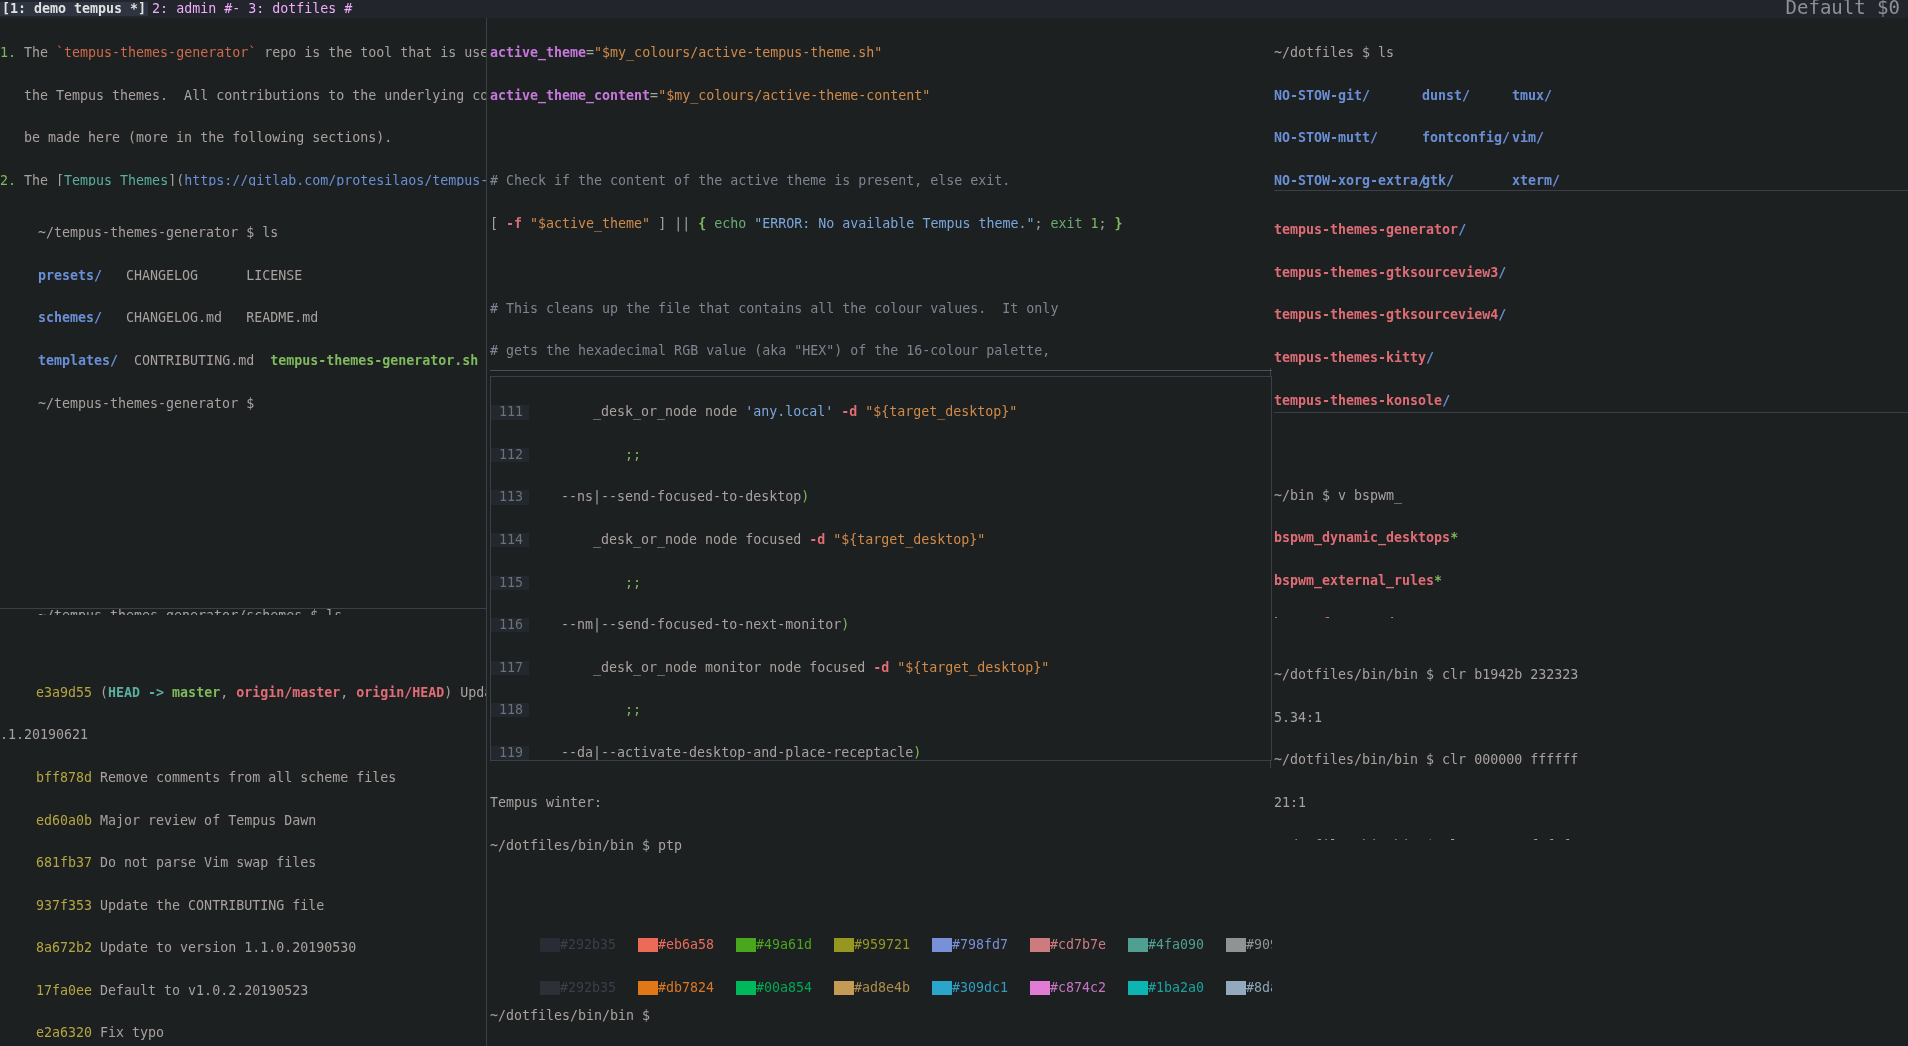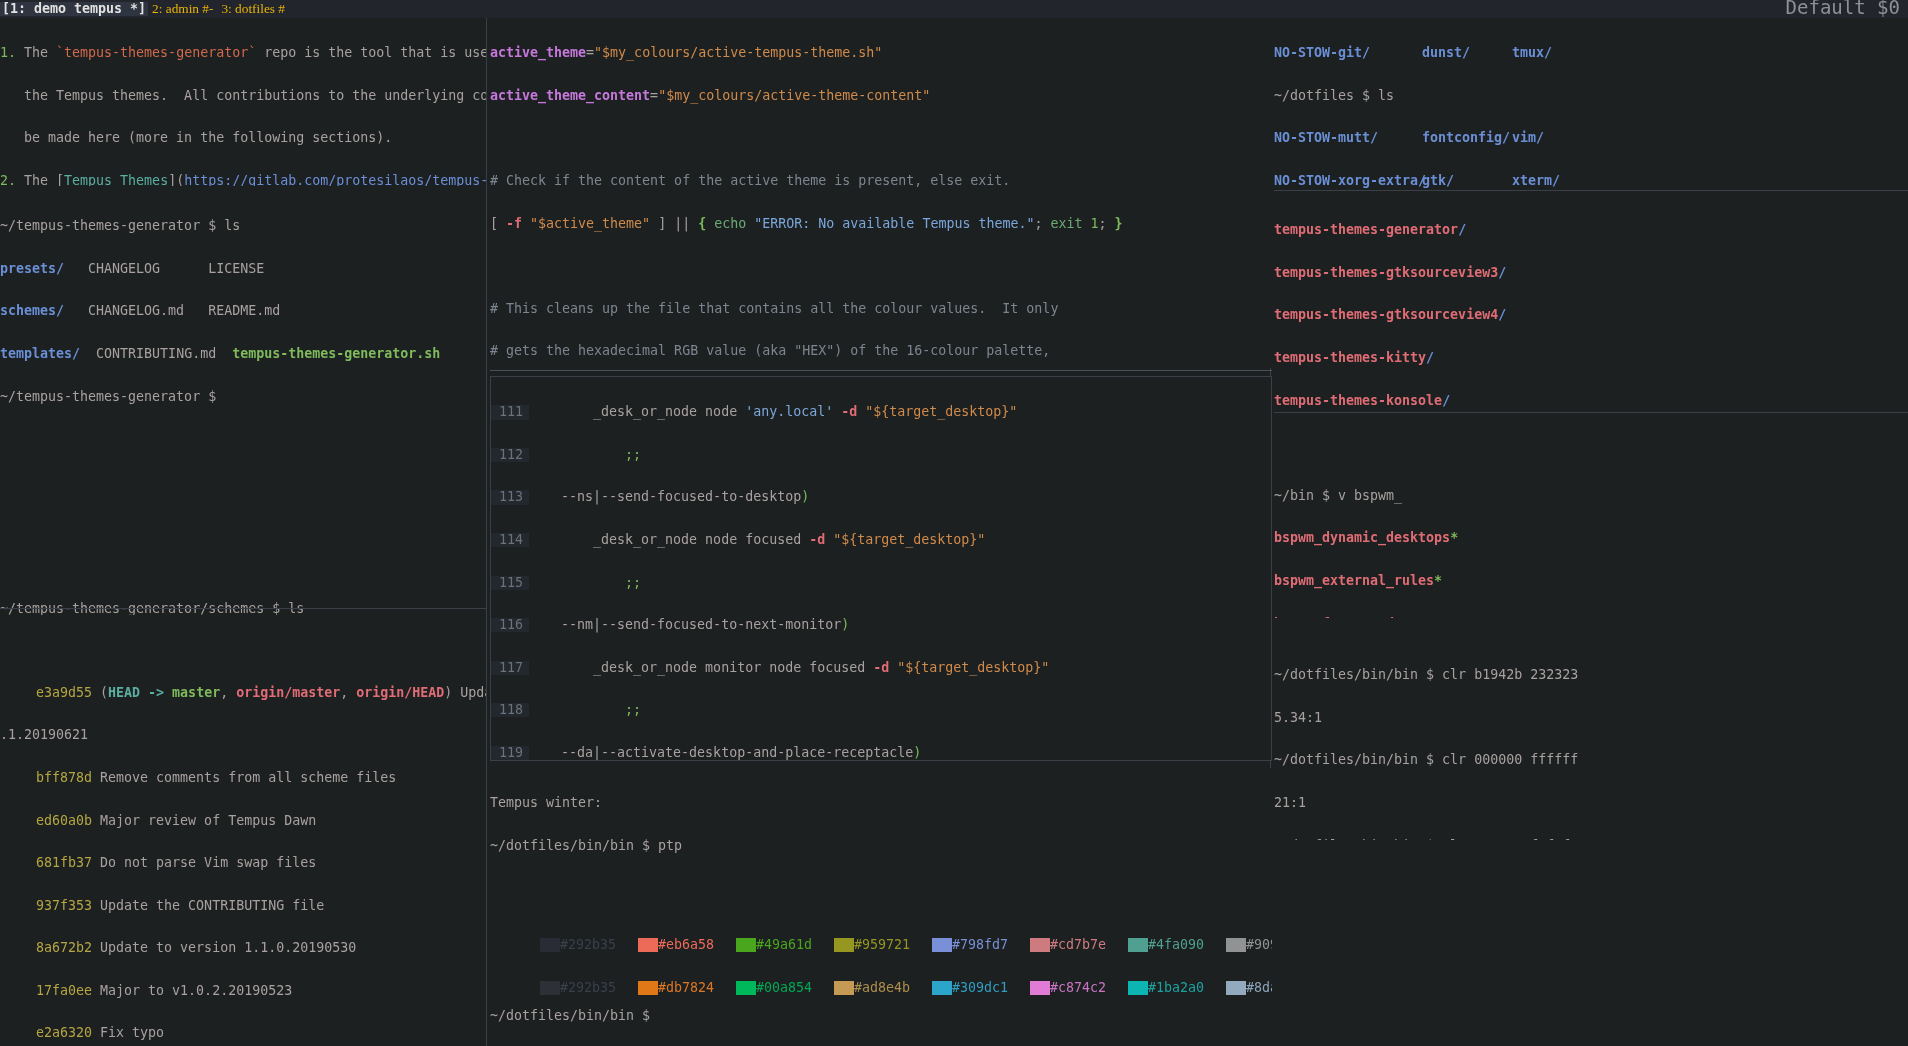--- a/index.html
+++ b/index.html
@@ -30,21 +30,21 @@
     display: flex; align-items: center;
     font-size: 13.3px;
     white-space: pre;
   }
   .st-win-active {
     color: #e1e1e1;
     font-weight: bold;
     background: #2e3440;
     padding: 0 2px;
   }
-  .st-win-inactive { color: #eab308; padding: 0 4px; font-family: Liberation Serif, serif; }
+  .st-win-inactive { color: #f0abfc; padding: 0 4px; }
   .st-right {
     position: absolute; right: 8px; top: 0;
     color: #8d9097;
     font-size: 19px;
   }
   
   .pane {
     position: absolute;
     overflow: hidden;
     white-space: pre;
@@ -112,21 +112,21 @@
     
     
     
     
     
     
     
     
   </div>
 
-  <div class="pane" style="left:0; top:191px; width:486px; height:430px;">
+  <div class="pane" style="left:0; top:198px; width:486px; height:430px;padding-left:38px;">
     <div class="line"><span class="c-fg">~/tempus-themes-generator $ ls</span></div>
     <div class="line"><span class="c-blue bold">presets/</span><span class="c-fg">   CHANGELOG      LICENSE</span></div>
     <div class="line"><span class="c-blue bold">schemes/</span><span class="c-fg">   CHANGELOG.md   README.md</span></div>
     <div class="line"><span class="c-blue bold">templates/</span><span class="c-fg">  CONTRIBUTING.md  </span><span class="c-lgreen bold">tempus-themes-generator.sh</span></div>
     <div class="line"><span class="c-fg">~/tempus-themes-generator $</span></div>
     <div class="line">&nbsp;</div>
     <div class="line">&nbsp;</div>
     <div class="line">&nbsp;</div>
     <div class="line">&nbsp;</div>
     <div class="line"><span class="c-fg">~/tempus-themes-generator/schemes $ ls</span></div>
@@ -149,21 +149,21 @@
 
   <div class="pane" style="left:0; top:615px; width:486px; height:431px;">
     <div class="line">&nbsp;</div>
     <div class="line"><span class="c-yellow">e3a9d55</span><span class="c-fg"> (</span><span class="c-cyan bold">HEAD -&gt; </span><span class="c-lgreen bold">master</span><span class="c-fg">, </span><span class="c-lred bold">origin/master</span><span class="c-fg">, </span><span class="c-lred bold">origin/HEAD</span><span class="c-fg">) Update to version 1.1</span></div>
     <div class="line"><span class="c-fg">.1.20190621</span></div>
     <div class="line"><span class="c-yellow">bff878d</span><span class="c-fg"> Remove comments from all scheme files</span></div>
     <div class="line"><span class="c-yellow">ed60a0b</span><span class="c-fg"> Major review of Tempus Dawn</span></div>
     <div class="line"><span class="c-yellow">681fb37</span><span class="c-fg"> Do not parse Vim swap files</span></div>
     <div class="line"><span class="c-yellow">937f353</span><span class="c-fg"> Update the CONTRIBUTING file</span></div>
     <div class="line"><span class="c-yellow">8a672b2</span><span class="c-fg"> Update to version 1.1.0.20190530</span></div>
-    <div class="line"><span class="c-yellow">17fa0ee</span><span class="c-fg"> Major to v1.0.2.20190523</span></div>
+    <div class="line"><span class="c-yellow">17fa0ee</span><span class="c-fg"> Default to v1.0.2.20190523</span></div>
     <div class="line"><span class="c-yellow">e2a6320</span><span class="c-fg"> Fix typo</span></div>
     
     
     
     
     
     
     
     
   </div>
@@ -236,22 +236,22 @@
     <div class="palette-row" style="padding-left:2px;">
       <span class="swatch" style="background:#292b35;"></span><span class="hexlabel" style="color:#3a3f4b;">#292b35</span><span class="swatch" style="background:#eb6a58;"></span><span class="hexlabel" style="color:#eb6a58;">#eb6a58</span><span class="swatch" style="background:#49a61d;"></span><span class="hexlabel" style="color:#49a61d;">#49a61d</span><span class="swatch" style="background:#959721;"></span><span class="hexlabel" style="color:#959721;">#959721</span><span class="swatch" style="background:#798fd7;"></span><span class="hexlabel" style="color:#798fd7;">#798fd7</span><span class="swatch" style="background:#cd7b7e;"></span><span class="hexlabel" style="color:#cd7b7e;">#cd7b7e</span><span class="swatch" style="background:#4fa090;"></span><span class="hexlabel" style="color:#4fa090;">#4fa090</span><span class="swatch" style="background:#909294;"></span><span class="hexlabel" style="color:#909294;">#909294</span>
     </div>
     <div class="palette-row" style="padding-left:2px;">
       <span class="swatch" style="background:#2e3038;"></span><span class="hexlabel" style="color:#3a3f4b;">#292b35</span><span class="swatch" style="background:#e07818;"></span><span class="hexlabel" style="color:#db7824;">#db7824</span><span class="swatch" style="background:#00b85c;"></span><span class="hexlabel" style="color:#00a854;">#00a854</span><span class="swatch" style="background:#c49a55;"></span><span class="hexlabel" style="color:#ad8e4b;">#ad8e4b</span><span class="swatch" style="background:#2ba5c9;"></span><span class="hexlabel" style="color:#309dc1;">#309dc1</span><span class="swatch" style="background:#e07cd6;"></span><span class="hexlabel" style="color:#c874c2;">#c874c2</span><span class="swatch" style="background:#0cb5b2;"></span><span class="hexlabel" style="color:#1ba2a0;">#1ba2a0</span><span class="swatch" style="background:#93a9bd;"></span><span class="hexlabel" style="color:#8da3b8;">#8da3b8</span>
     </div>
     <div class="line"><span class="c-fg">~/dotfiles/bin/bin $</span></div>
   </div>
 
   <div class="pane" style="left:1274px; top:18px; width:634px; height:172px;">
+    <div class="line"><span class="c-fg">~/dotfiles $ ls</span></div>
     <div class="line"><span class="c-blue bold" style="display:inline-block;width:148px;">NO-STOW-git/</span><span class="c-blue bold" style="display:inline-block;width:90px;">dunst/</span><span class="c-blue bold">tmux/</span></div>
-    <div class="line"><span class="c-fg">~/dotfiles $ ls</span></div>
     <div class="line"><span class="c-blue bold" style="display:inline-block;width:148px;">NO-STOW-mutt/</span><span class="c-blue bold" style="display:inline-block;width:90px;">fontconfig/</span><span class="c-blue bold">vim/</span></div>
     <div class="line"><span class="c-blue bold" style="display:inline-block;width:148px;">NO-STOW-xorg-extra/</span><span class="c-blue bold" style="display:inline-block;width:90px;">gtk/</span><span class="c-blue bold">xterm/</span></div>
     
     
     
     
     
   </div>
 
   <div class="pane-sep-h" style="left:1274px; top:190px; width:634px;"></div>

